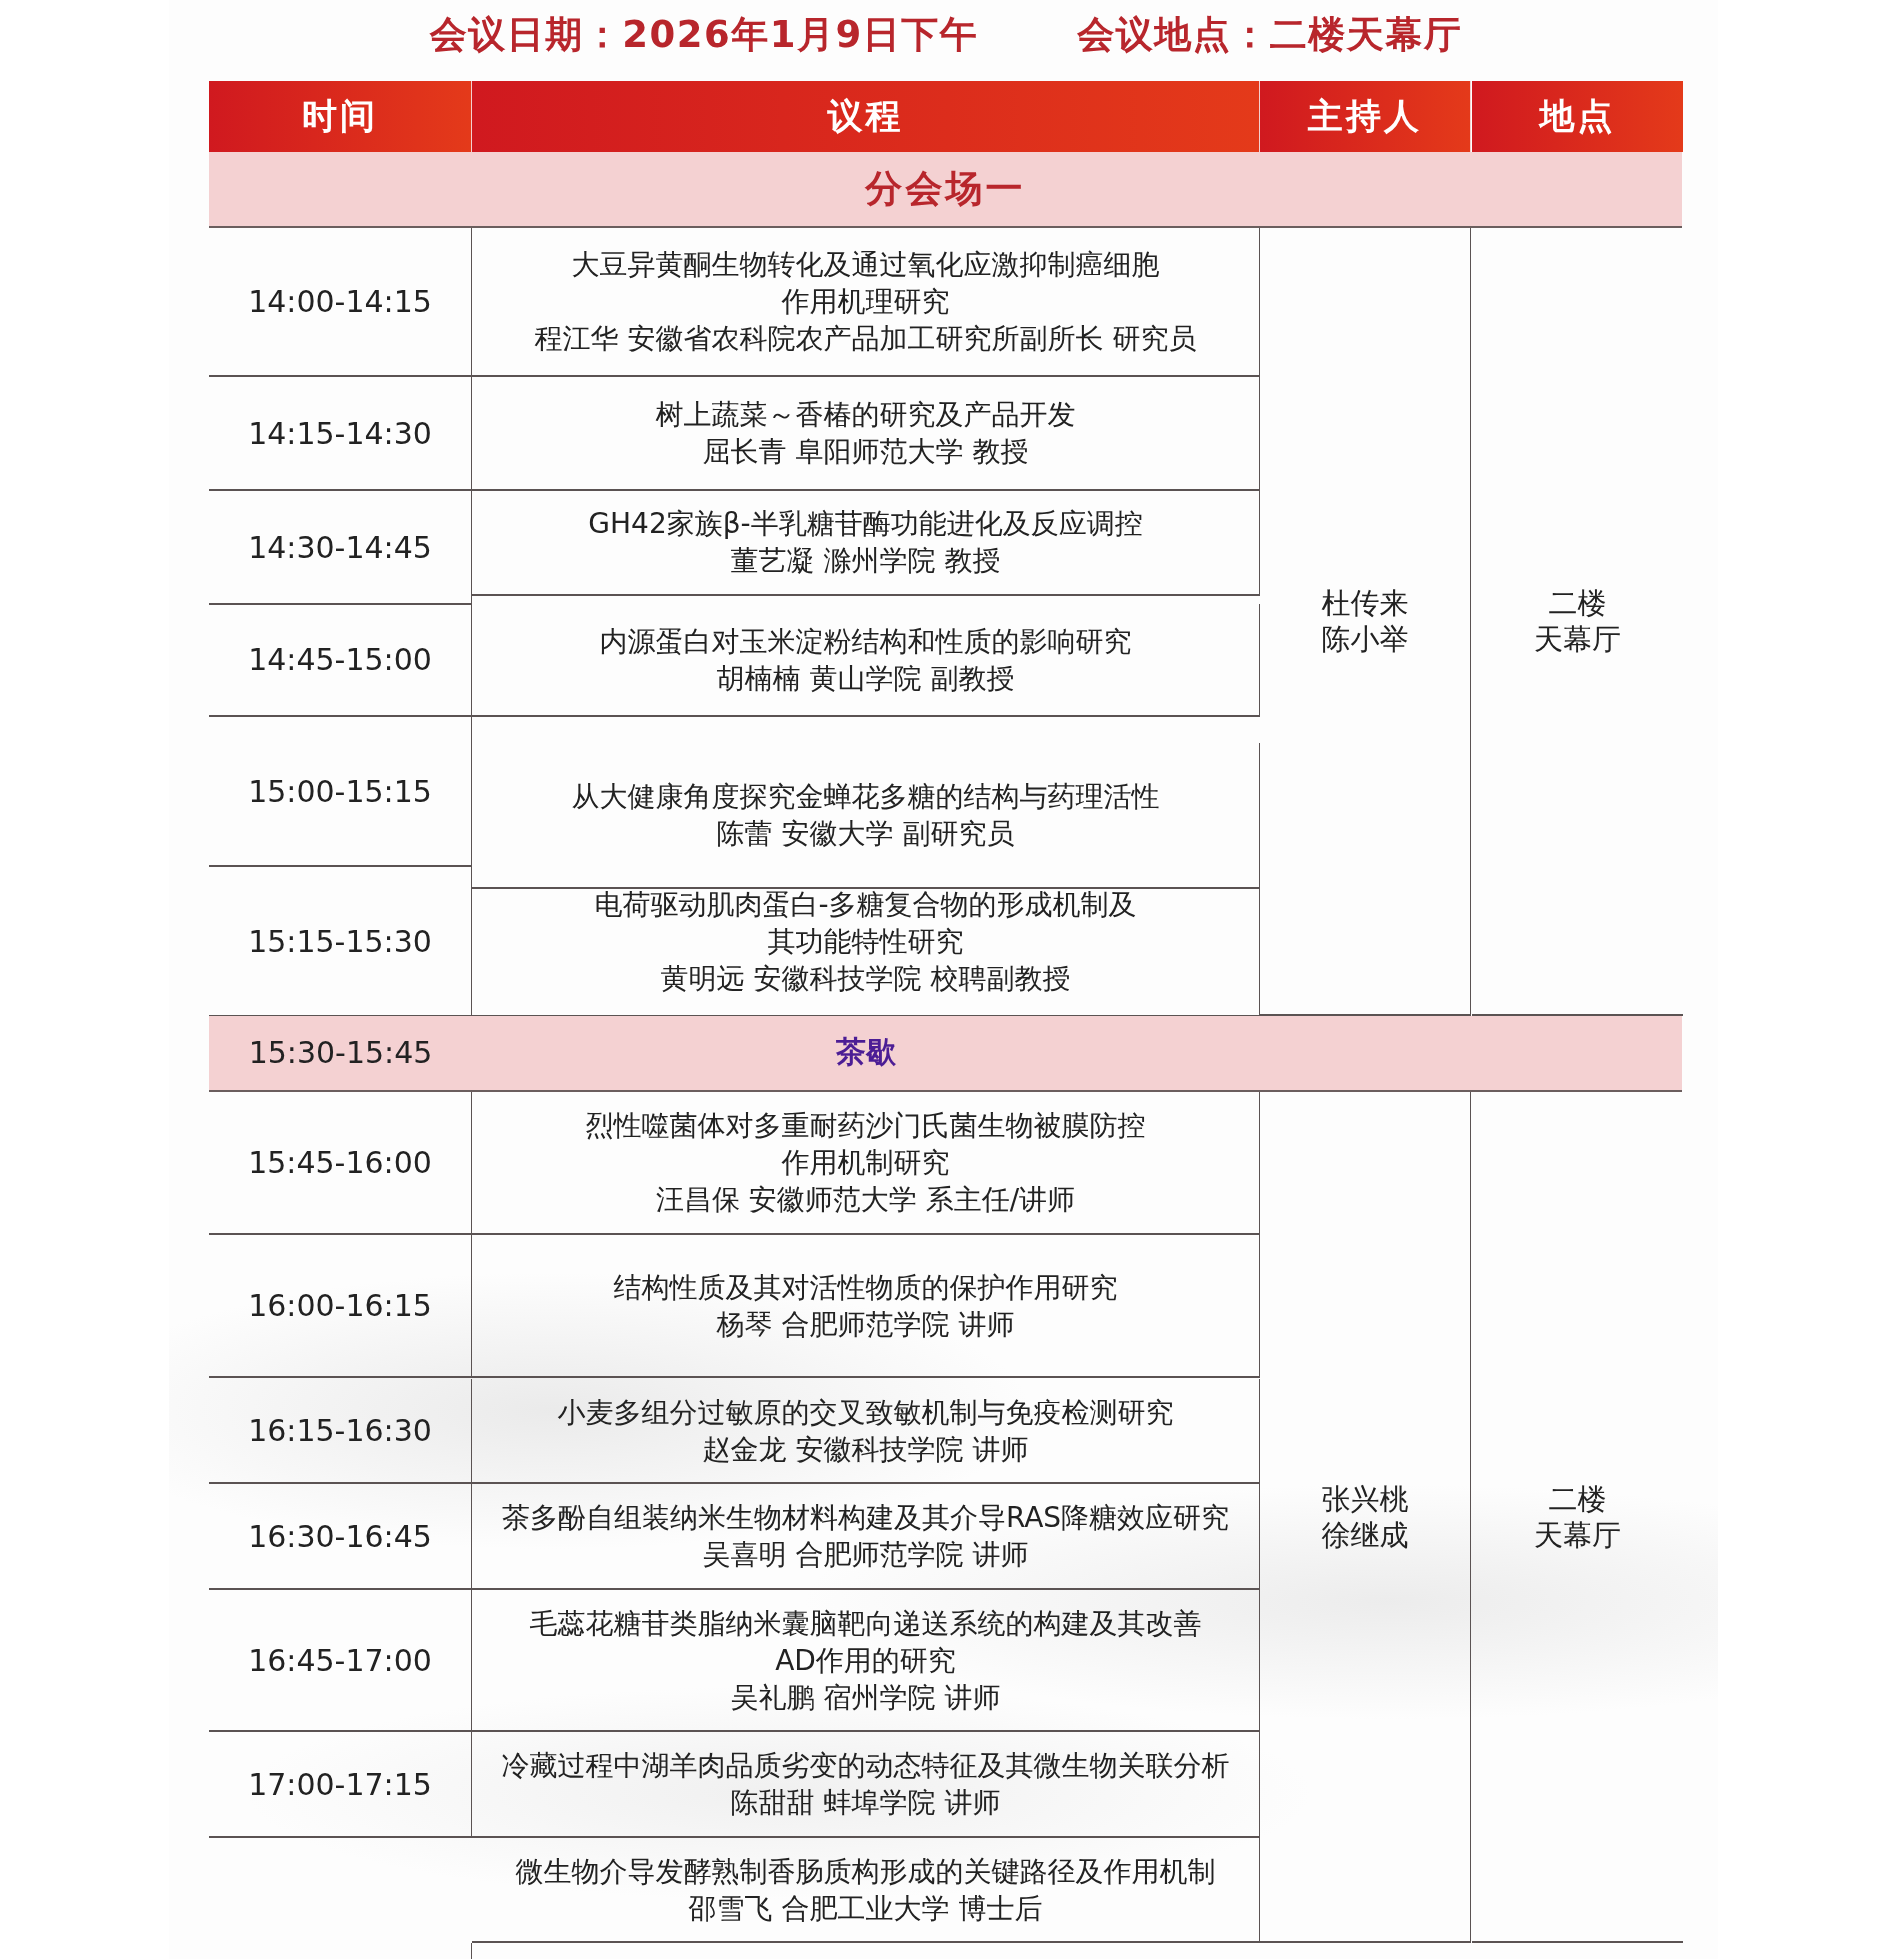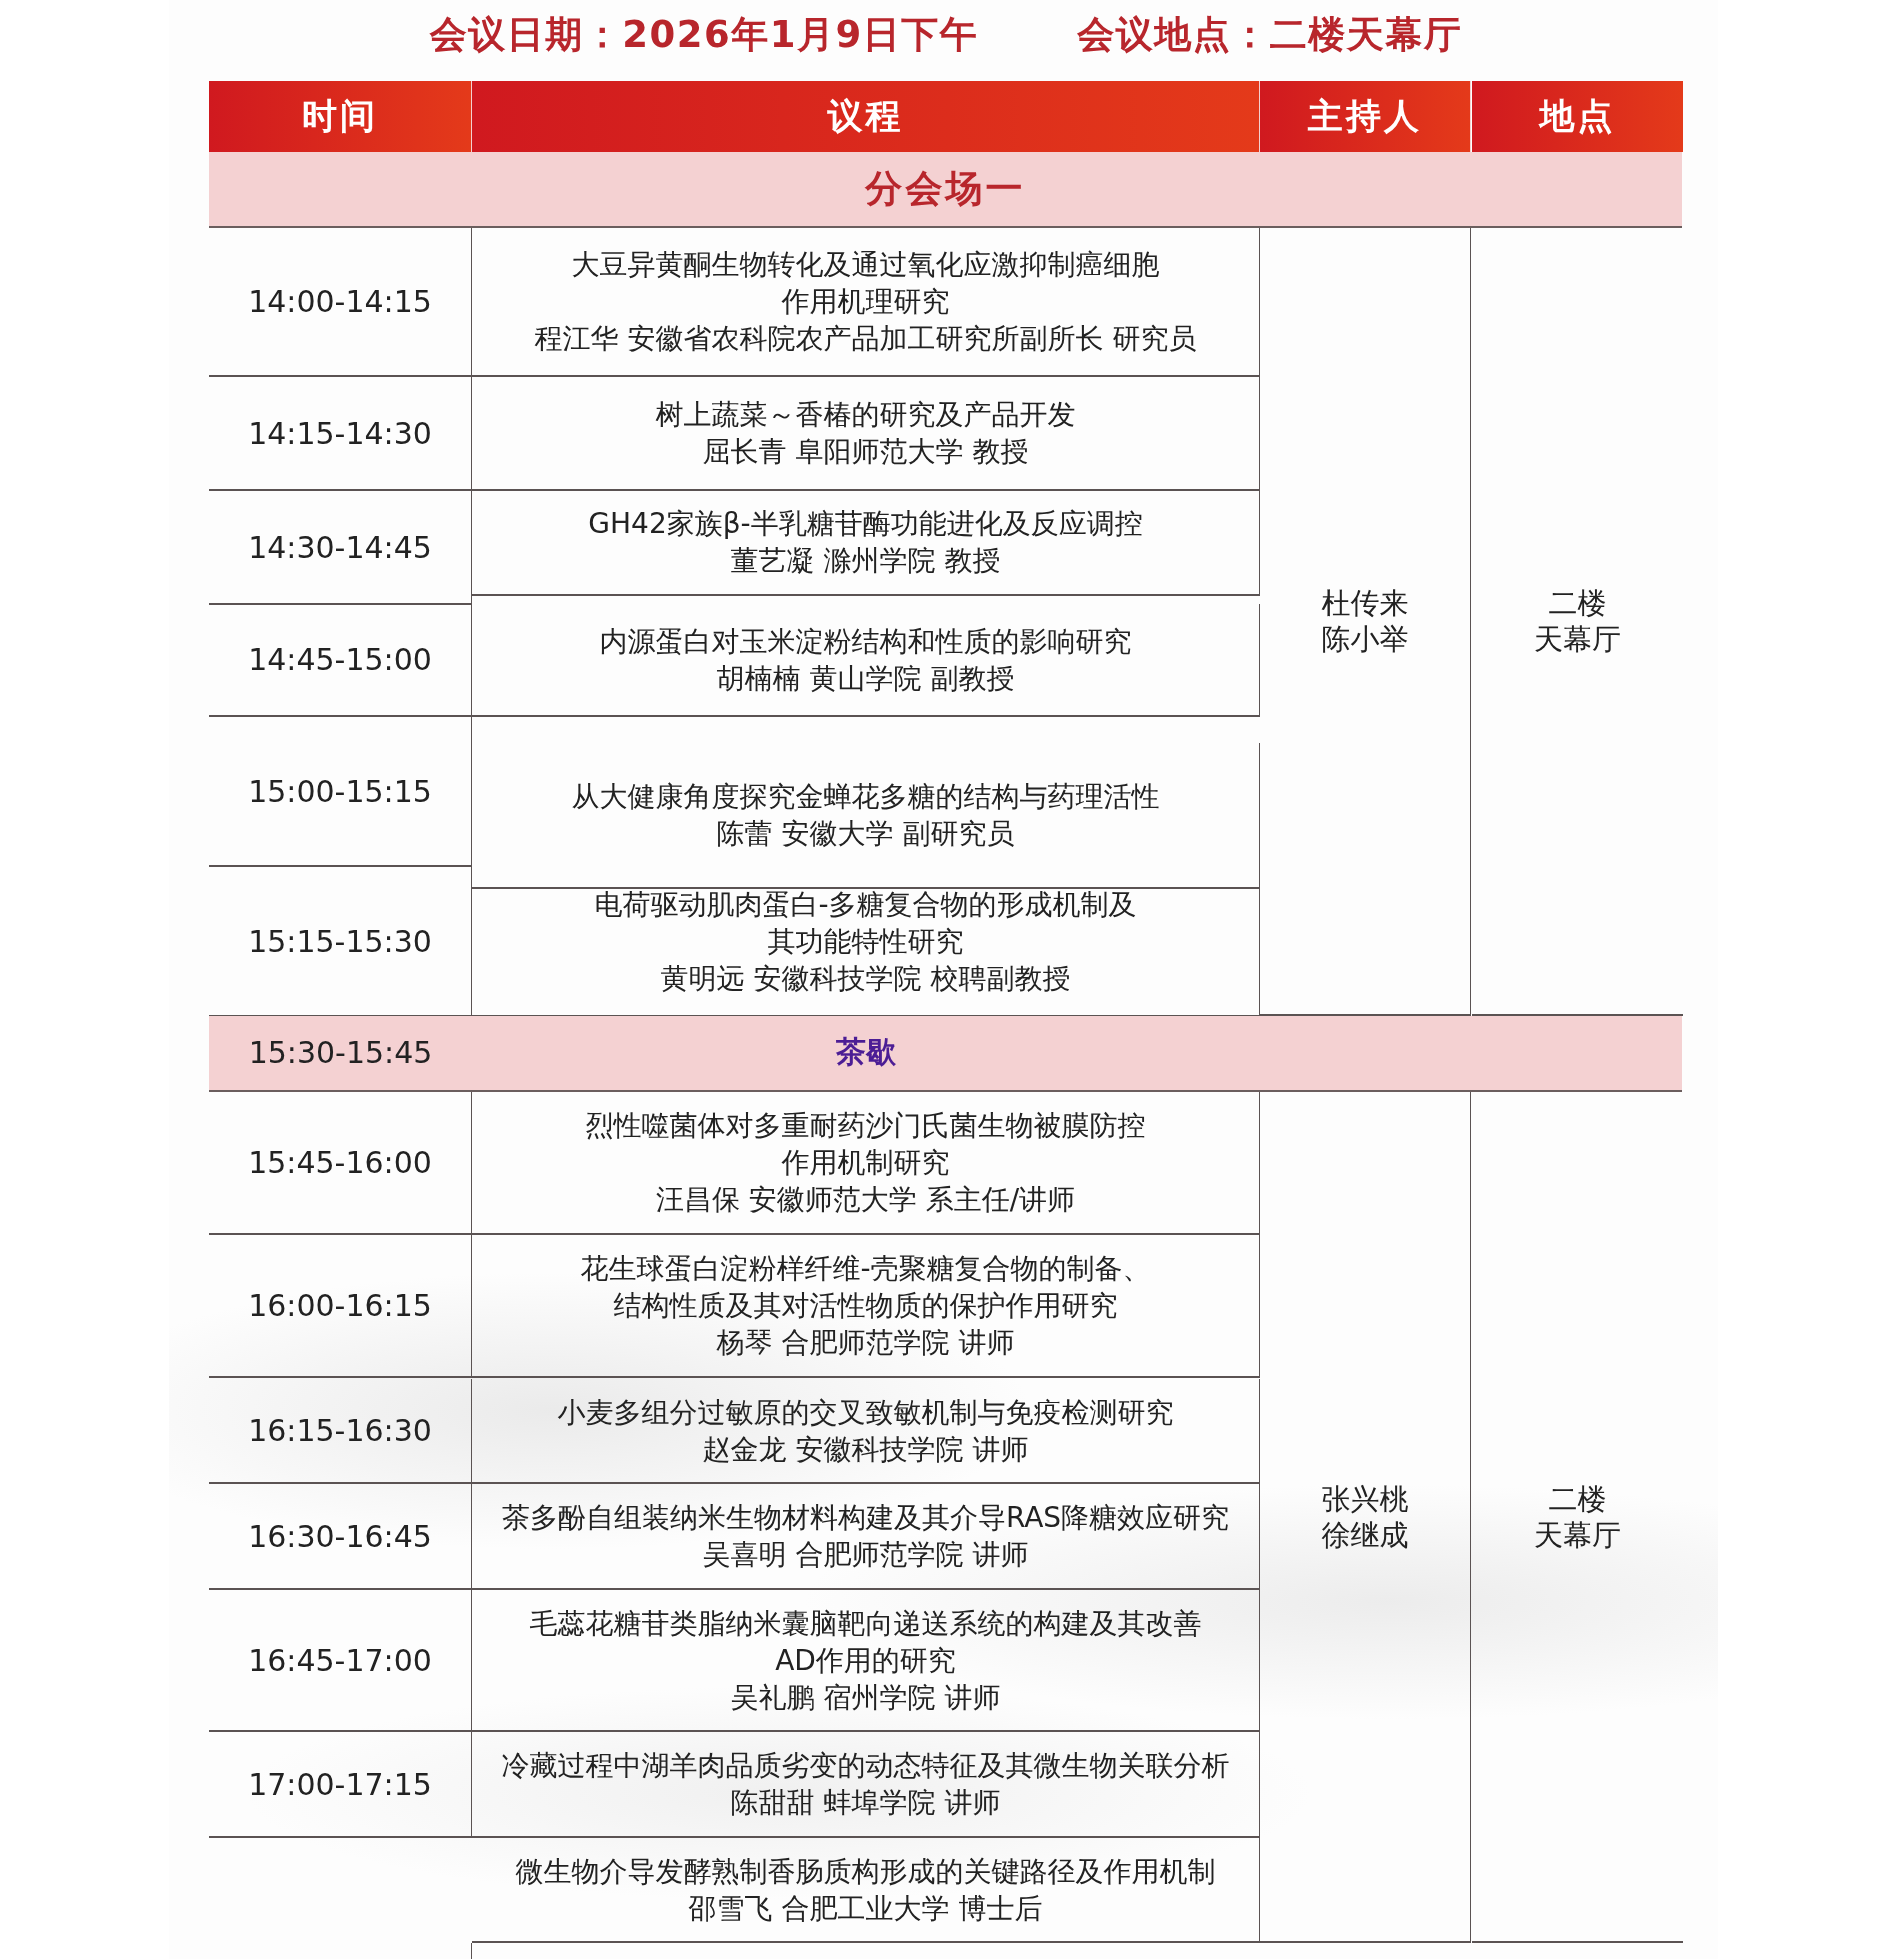--- a/index.html
+++ b/index.html
@@ -99,21 +99,20 @@
 
   <div class="cell tcell" style="top:1011px;height:143px;">15:45-16:00</div>
   <div class="cell acell" style="top:1011px;height:143px;">
     <div>烈性噬菌体对多重耐药沙门氏菌生物被膜防控</div>
     <div>作用机制研究</div>
     <div>汪昌保 安徽师范大学 系主任/讲师</div>
   </div>
 
   <div class="cell tcell" style="top:1154px;height:143px;">16:00-16:15</div>
   <div class="cell acell" style="top:1154px;height:143px;">
-    <div>花生球蛋白淀粉样纤维-壳聚糖复合物的制备、</div>
     <div>结构性质及其对活性物质的保护作用研究</div>
     <div>杨琴 合肥师范学院 讲师</div>
   </div>
 
   <div class="cell tcell" style="top:1298px;height:105px;">16:15-16:30</div>
   <div class="cell acell" style="top:1298px;height:105px;text-align:right;">
     <div>小麦多组分过敏原的交叉致敏机制与免疫检测研究</div>
     <div>赵金龙 安徽科技学院 讲师</div>
   </div>
 

